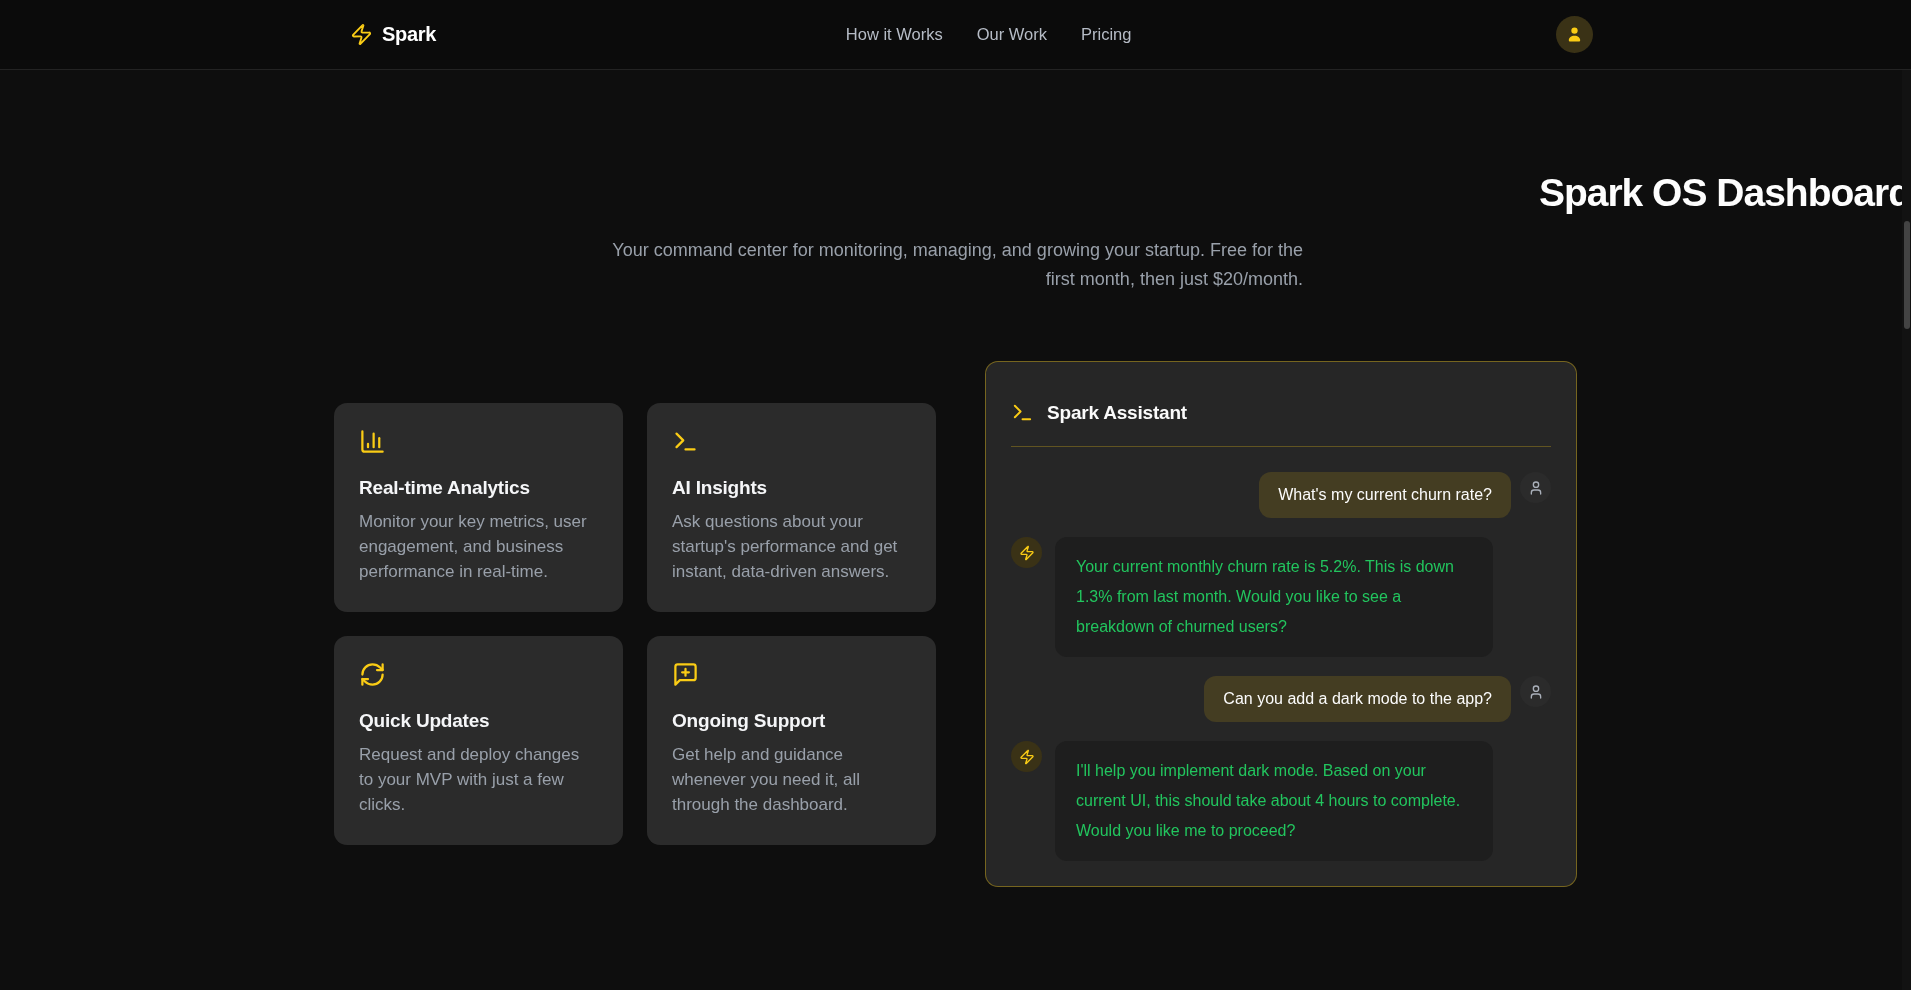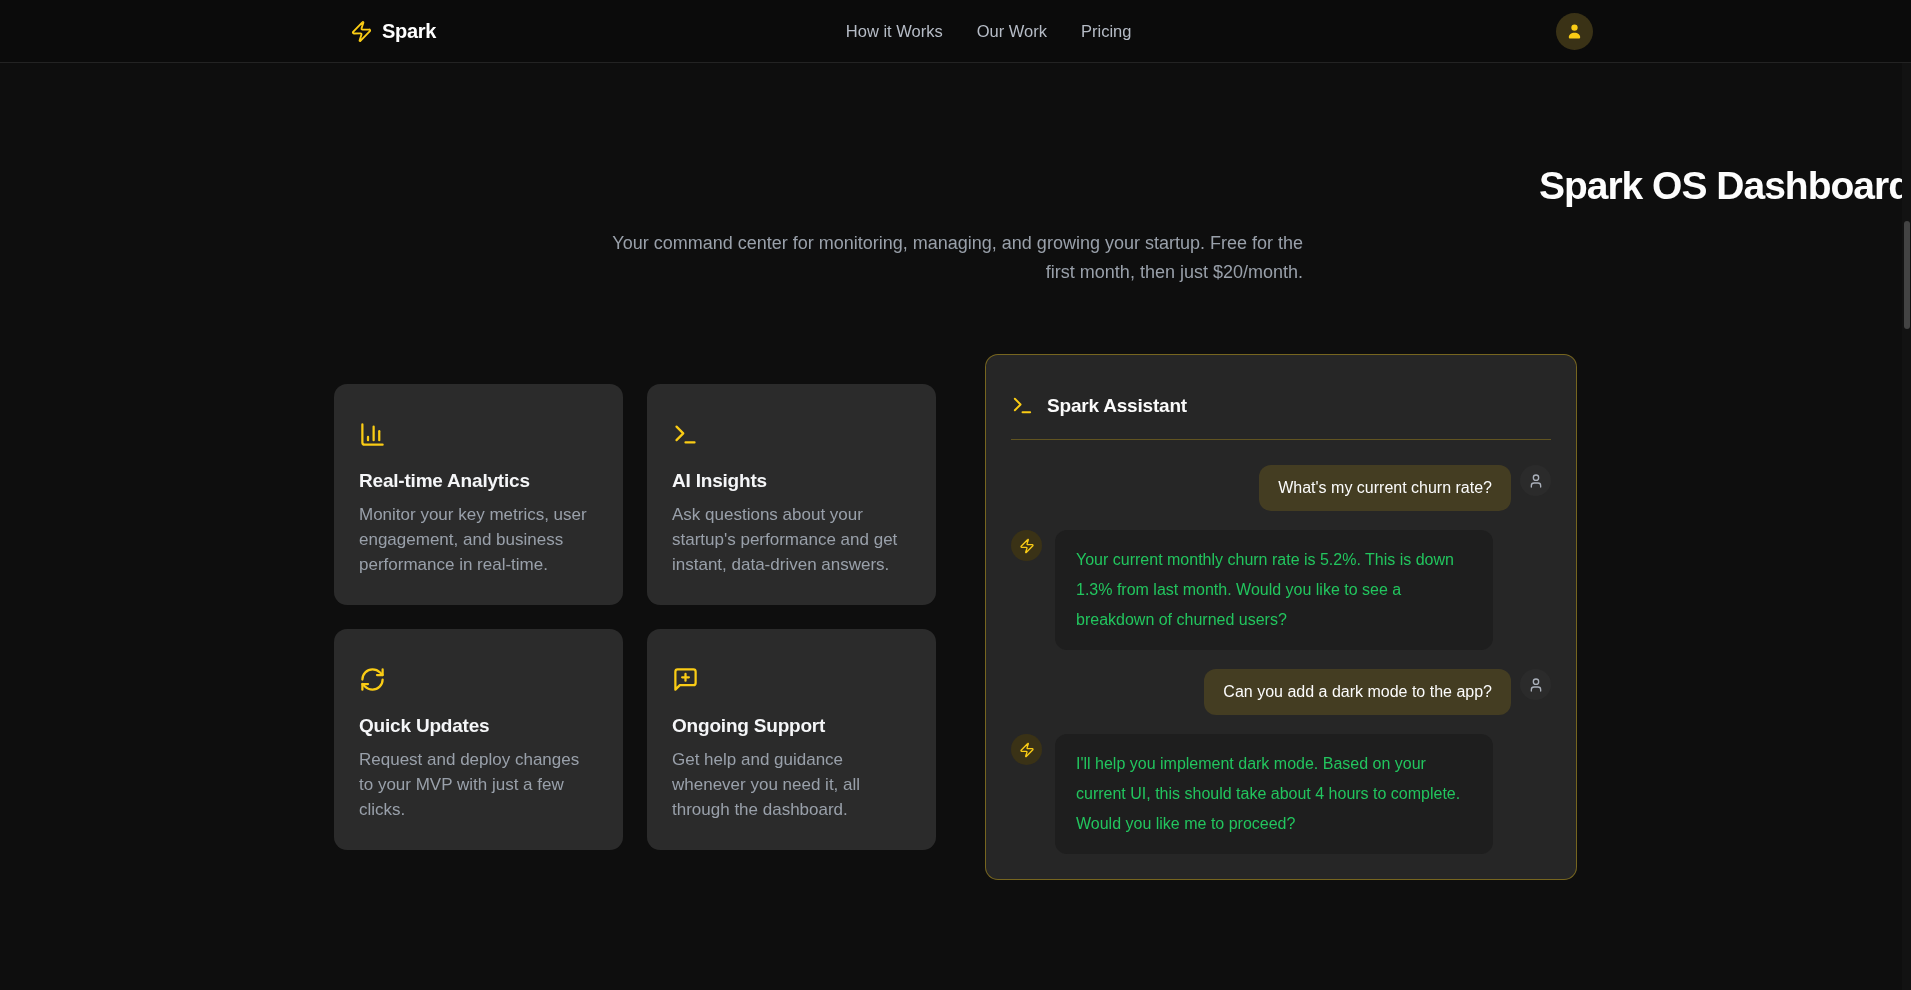--- a/index.html
+++ b/index.html
@@ -6,21 +6,21 @@
   html, body { background: #0e0e0e; }
   body {
     width: 1911px; height: 990px; overflow: hidden; position: relative;
     font-family: "Liberation Sans", sans-serif;
     color: #fff;
   }
   .container { width: 1243px; margin: 0 auto; position: relative; }
 
   
   .nav {
-    height: 63px; background: #0b0b0b; border-bottom: 1px solid #232323;
+    height: 70px; background: #0b0b0b; border-bottom: 1px solid #232323;
     position: relative; z-index: 2; padding-left: 32px;
   }
   .nav-inner { height: 100%; display: flex; align-items: center; justify-content: space-between; }
   .brand { display: flex; align-items: center; gap: 9px; cursor: pointer; }
   .brand svg { width: 23px; height: 23px; color: #facc15; }
   .brand-name { font-size: 20px; font-weight: 700; letter-spacing: -0.3px; color: #fff; }
   .nav-links {
     position: absolute; left: 50%; top: 0; height: 100%; transform: translateX(-44%);
     display: flex; align-items: center; gap: 34px;
   }
@@ -37,21 +37,21 @@
   .hero .subtitle {
     margin: 21px auto 0; max-width: 695px; font-size: 18px; line-height: 29px; color: #99a0aa;
   }
 
   
   .main { display: flex; gap: 49px; margin-top: 67px; align-items: center; }
 
   
   .features { width: 602px; display: grid; grid-template-columns: 1fr 1fr; gap: 24px; align-content: center; }
   .card {
-    background: #2b2b2b; border-radius: 13px; padding: 37px 25px 28px; cursor: default;
+    background: #2b2b2b; border-radius: 13px; padding: 25px 25px 28px; cursor: default;
   }
   .card-icon { width: 27px; height: 27px; color: #facc15; display: block; }
   .card h3 { margin-top: 22px; font-size: 19px; font-weight: 700; color: #f5f6f8; letter-spacing: -0.2px; }
   .card p { margin-top: 10px; font-size: 17px; line-height: 25px; color: #99a0aa; }
 
   
   .chat-panel {
     flex: 1; border: 1px solid rgba(250, 204, 21, 0.38); background: #262626;
     border-radius: 13px; padding: 25px; align-self: stretch;
   }

